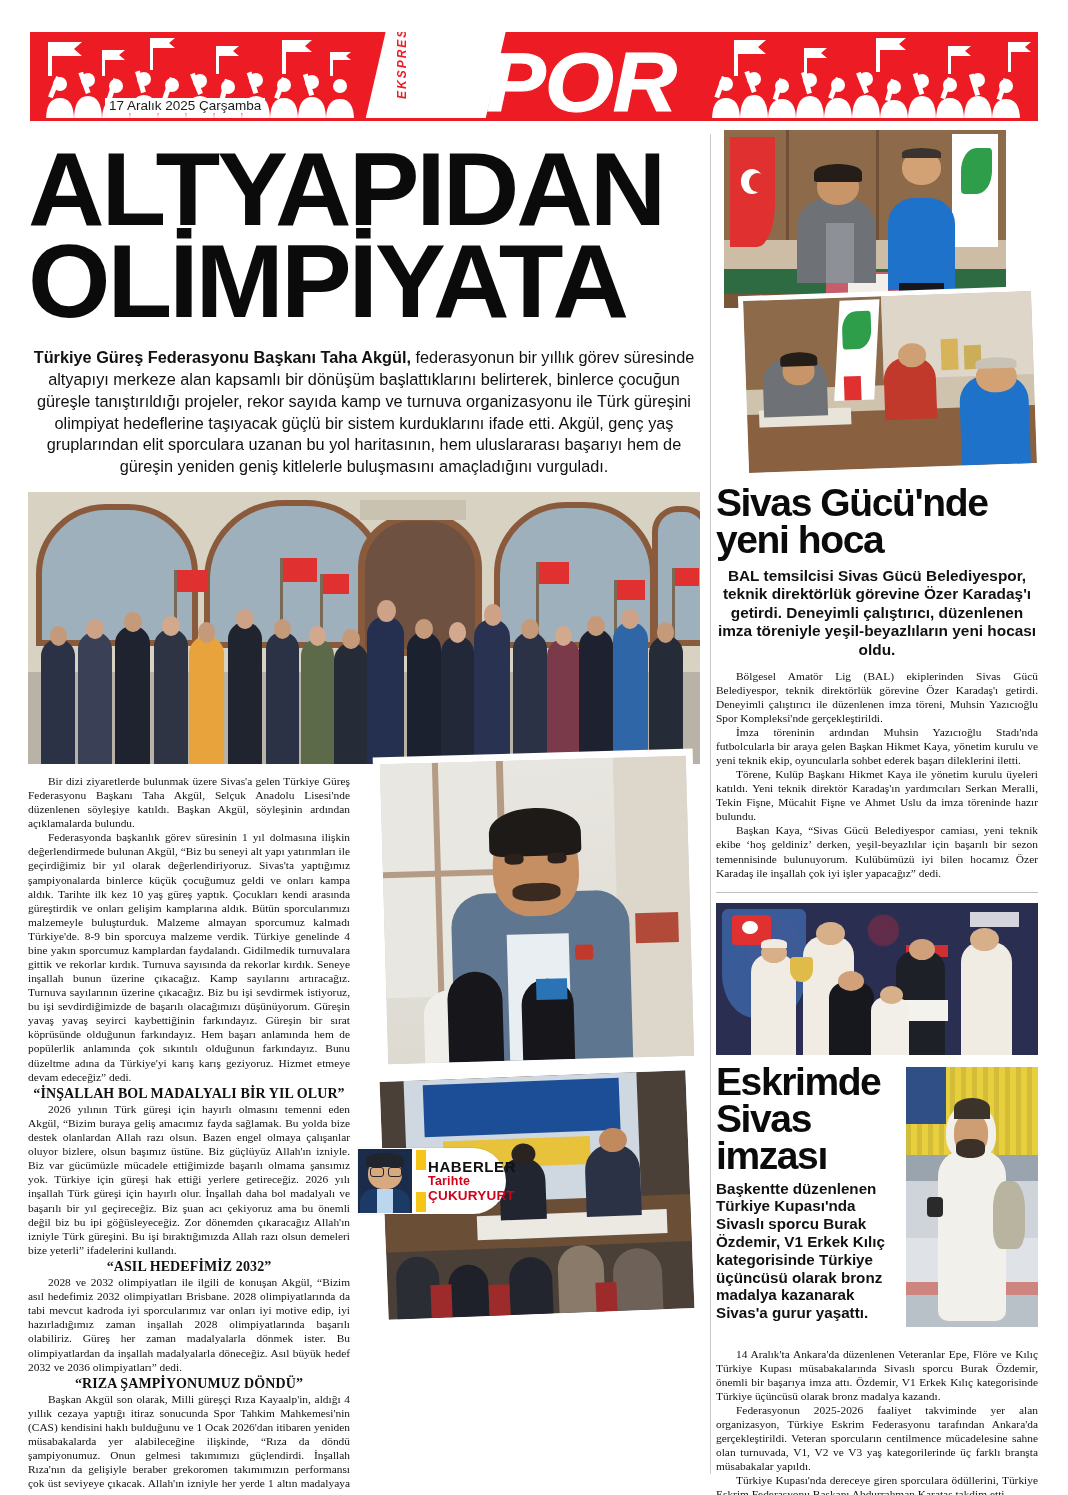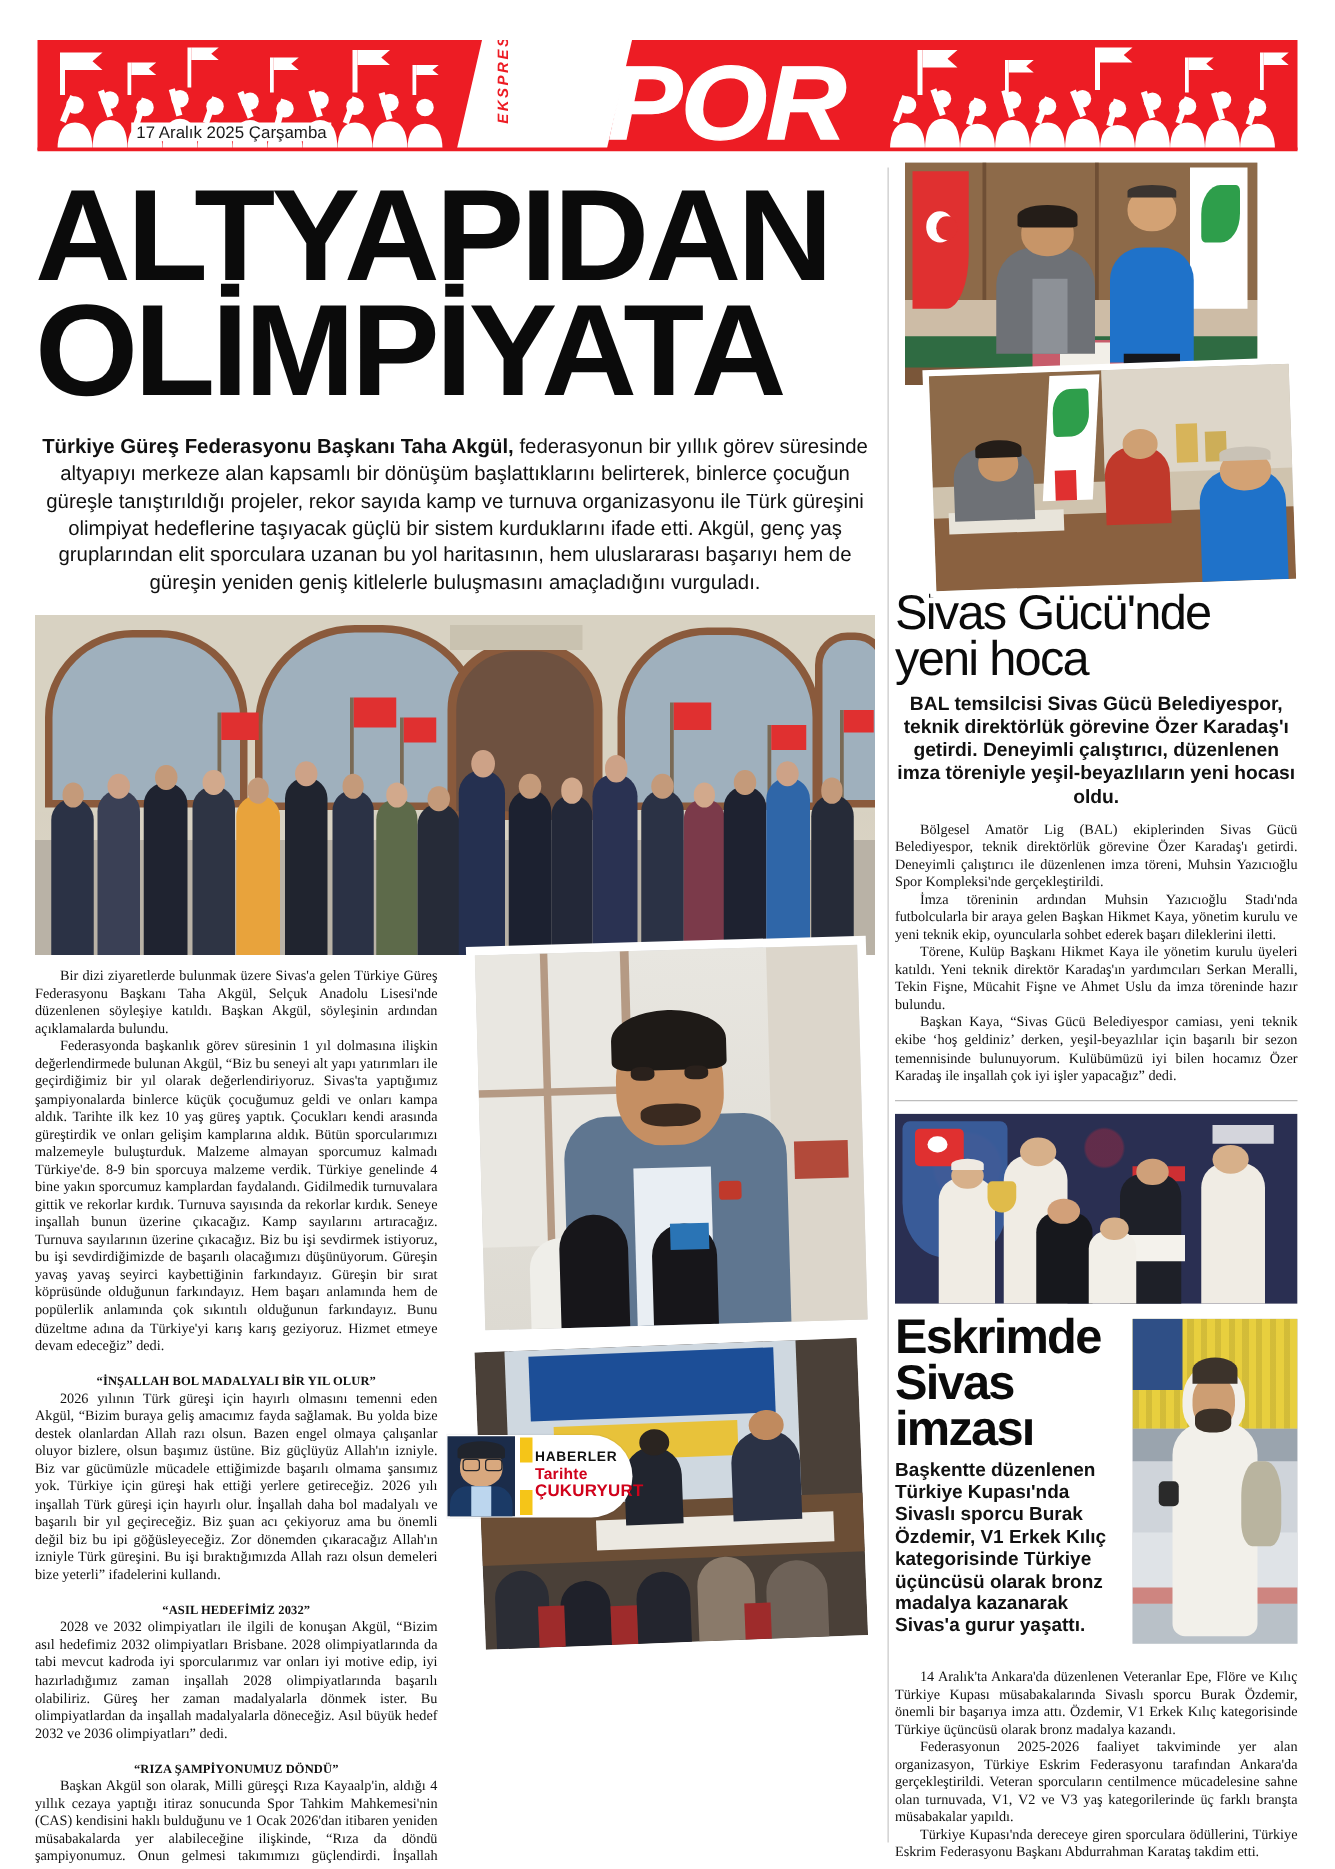--- a/index.html
+++ b/index.html
@@ -85,21 +85,21 @@
 
   
   .body-wrap{position:relative;margin-top:10px;width:680px;}
   .bodycol{
     position:absolute;top:0;width:320px;
     font-family:"Liberation Serif", serif;
     font-size:11.4px;line-height:1.235;text-align:justify;color:#111;
   }
   .bodycol p{margin:0;text-indent:20px;}
   .bodycol h4{
-    margin:16px 0 0 0;font-size:10px;font-weight:bold;
+    margin:1px 0 0 0;font-size:14px;font-weight:bold;
     text-align:center;letter-spacing:0.1px;
   }
   .bc1{left:0;}
 
   
   .mid-stack{position:absolute;left:356px;top:-14px;width:330px;}
   .ph-presser{width:306px;height:300px;transform:rotate(-1.6deg);
     box-shadow:0 0 0 7px #fff;}
   .ph-conf{width:306px;height:238px;transform:rotate(-2.2deg);
     box-shadow:0 0 0 8px #fff;margin-top:16px;}
@@ -110,31 +110,31 @@
     width:148px;height:66px;background:#ffffff;
     border-radius:0 33px 33px 0;
     display:flex;align-items:center;z-index:30;
     box-shadow:0 0 0 1px rgba(0,0,0,0.04);
   }
   .byline-photo{width:54px;height:64px;flex:0 0 54px;overflow:hidden;position:relative;background:#1b2c4a;}
   .byline-bars{position:absolute;left:58px;top:2px;width:10px;height:62px;}
   .byline-bars span{display:block;width:10px;height:20px;background:#f5c518;}
   .byline-bars span:nth-child(2){background:transparent;height:22px;}
   .byline-txt{margin-left:16px;line-height:1.08;}
-  .byline-txt .b1{font-size:11px;font-weight:bold;color:#111;letter-spacing:0.6px;}
+  .byline-txt .b1{font-size:15px;font-weight:bold;color:#111;letter-spacing:0.6px;}
   .byline-txt .b2{font-size:12.5px;font-weight:bold;color:#d0021b;letter-spacing:0.2px;}
   .byline-txt .b3{font-size:13.5px;font-weight:bold;color:#d0021b;letter-spacing:0.2px;}
 
   
   .r-photos{position:relative;width:322px;height:342px;}
   .rp1{position:absolute;left:8px;top:0;width:282px;height:178px;}
   .rp2{position:absolute;left:30px;top:166px;width:288px;height:172px;transform:rotate(-2deg);box-shadow:0 0 0 5px #fff;}
 
   .r-head{
-    font-size:39px;line-height:0.96;font-weight:normal;
+    margin-top:12px;font-size:39px;line-height:0.96;font-weight:bold;
     color:#0b0b0b;letter-spacing:-1.4px;
   }
   .r-spot{
     margin-top:8px;font-size:15.4px;line-height:1.2;font-weight:bold;
     color:#111;text-align:center;
   }
   .r-body{
     margin-top:10px;
     font-family:"Liberation Serif", serif;
     font-size:11.4px;line-height:1.23;text-align:justify;color:#111;

